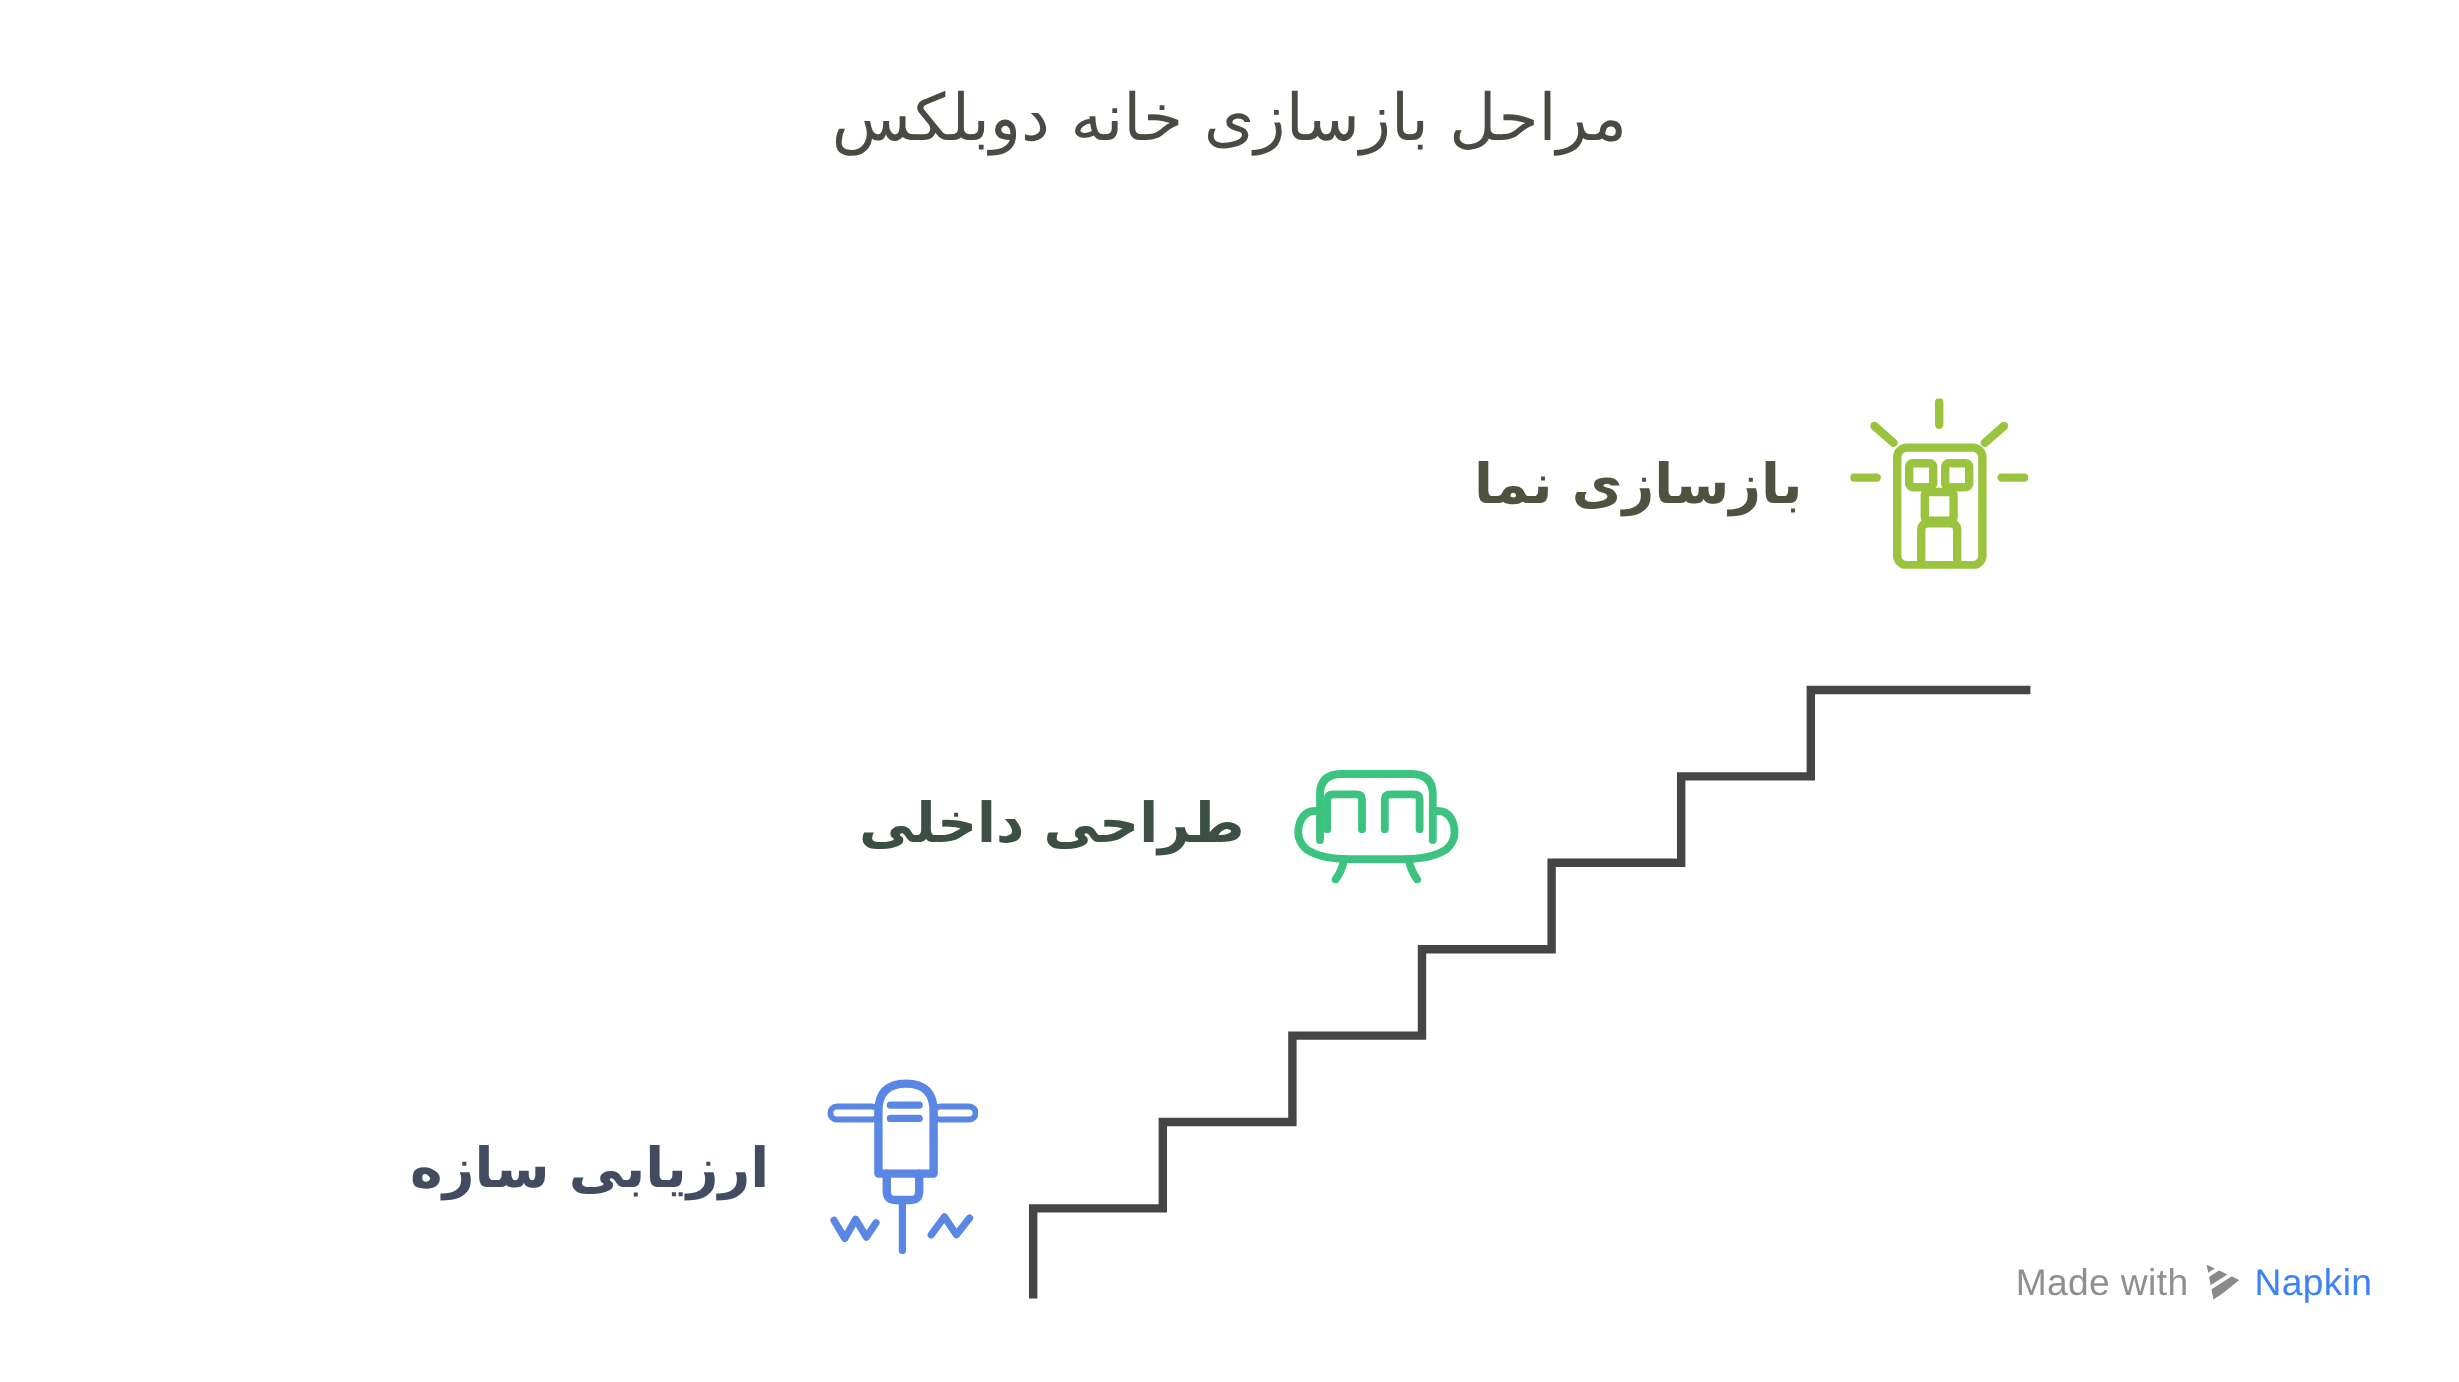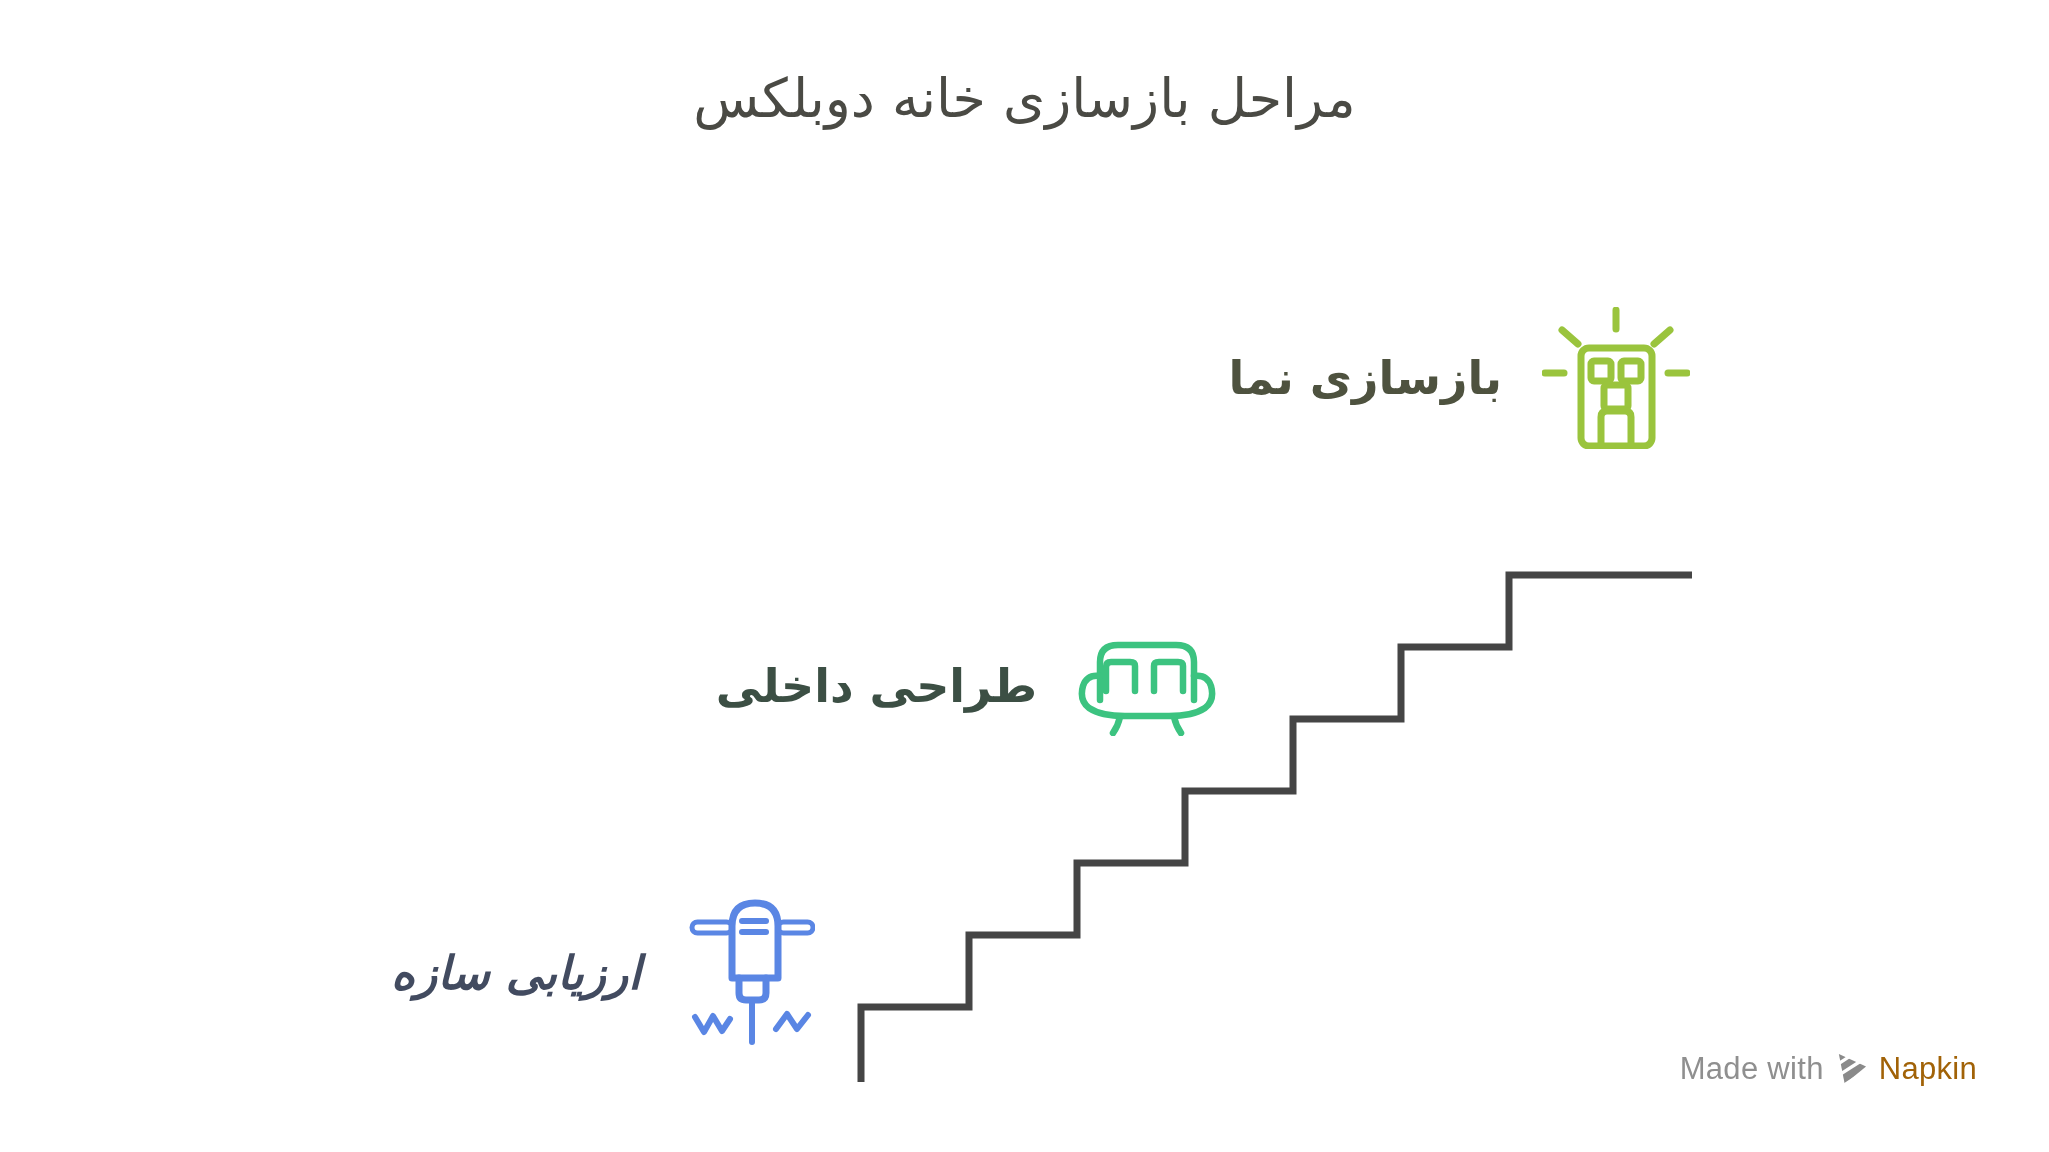--- a/index.html
+++ b/index.html
@@ -36,21 +36,21 @@
 <body>
 
 <div class="canvas">
 
   <h1 class="page-title" dir="rtl" style="color: rgb(74, 74, 68);">مراحل بازسازی خانه دوبلکس</h1>
 
   <svg class="stairs-svg" width="2049" height="1152" viewBox="0 0 2049 1152">
     <path d="M861 1082 V1007 H969 V935 H1077 V863 H1185 V791 H1293 V719 H1401 V647 H1509 V575 H1692" fill="none" stroke-width="7" stroke-linecap="butt" stroke-linejoin="miter" stroke="#454545"></path>
   </svg>
 
-  <div class="step" style="right:359px;top:307px;height:142px;text-align:right;">
+  <div class="step" style="right:359px;top:332px;height:142px;text-align:right;">
     <span class="step-label" dir="rtl" style="color: rgb(78, 82, 63);">بازسازی نما</span>
     <svg class="step-icon" width="148" height="142" viewBox="0 0 148 142">
       <g fill="none" stroke-width="7" stroke-linecap="round" stroke-linejoin="round" stroke="#9ac43d">
         <rect x="39" y="41" width="71" height="98" rx="8"></rect>
         <rect x="49" y="54" width="20" height="20" rx="3"></rect>
         <rect x="79" y="54" width="20" height="20" rx="3"></rect>
         <rect x="62" y="78" width="24" height="24" rx="3"></rect>
         <path d="M59 138 V110 Q59 104 65 104 H83 Q89 104 89 110 V138"></path>
         <path d="M74 3 V22"></path>
         <path d="M20 23 L36 37"></path>
@@ -69,21 +69,21 @@
         <path d="M23 40 Q10 38 6 50 Q2 64 12 72 Q24 80 48 80 H92 Q116 80 128 72 Q138 64 134 50 Q130 38 117 40"></path>
         <path d="M29 55 V31 Q29 26 34 26 H53 Q58 26 58 30 V55"></path>
         <path d="M77 55 V30 Q77 26 82 26 H101 Q106 26 106 30 V55"></path>
         <path d="M43 81 Q41 90 36 97"></path>
         <path d="M97 81 Q99 90 104 97"></path>
       </g>
     </svg>
   </div>
 
   <div class="step" style="right:1234px;top:898px;height:150px;">
-    <span class="step-label" dir="rtl" style="color: rgb(66, 75, 96); font-style: italic;">ارزیابی سازه</span>
+    <span class="step-label" dir="rtl" style="color: rgb(66, 75, 96);">ارزیابی سازه</span>
     <svg class="step-icon" width="134" height="150" viewBox="0 0 134 150">
       <g fill="none" stroke-width="7" stroke-linecap="round" stroke-linejoin="round" stroke="#5a86e4">
         <path d="M51 80 V28 Q51 5 74 5 Q97 5 97 28 V80 Z"></path>
         <path d="M61 23 H85" stroke-width="6"></path>
         <path d="M61 34 H85" stroke-width="6"></path>
         <rect x="11" y="24" width="40" height="11" rx="5.5" stroke-width="5"></rect>
         <rect x="97" y="24" width="35" height="11" rx="5.5" stroke-width="5"></rect>
         <path d="M58 80 V95 Q58 102 65 102 H78 Q85 102 85 95 V80"></path>
         <path d="M71 102 V144" stroke-width="6"></path>
         <path d="M14 119 L23 134 L32 118 L41 133 L49 121" stroke-width="6"></path>
@@ -95,16 +95,16 @@
   <div class="watermark">
     <span class="wm-text" style="color: rgb(143, 143, 143); text-align: right;">Made with</span>
     <svg width="33" height="33" viewBox="0 0 34 34">
       <polygon points="4,1 32,14 10,32" fill="#8a8a8a"></polygon>
       <g stroke="#ffffff" stroke-width="3.4" fill="none">
         <path d="M-1 14 L19 1"></path>
         <path d="M2 24 L27 8"></path>
         <path d="M8 34 L33 18"></path>
       </g>
     </svg>
-    <span class="wm-text" style="color: #a16207;">Napkin</span>
+    <span class="wm-text" style="color: #3b82f6;">Napkin</span>
   </div>
 
 </div>
 
 </body></html>

